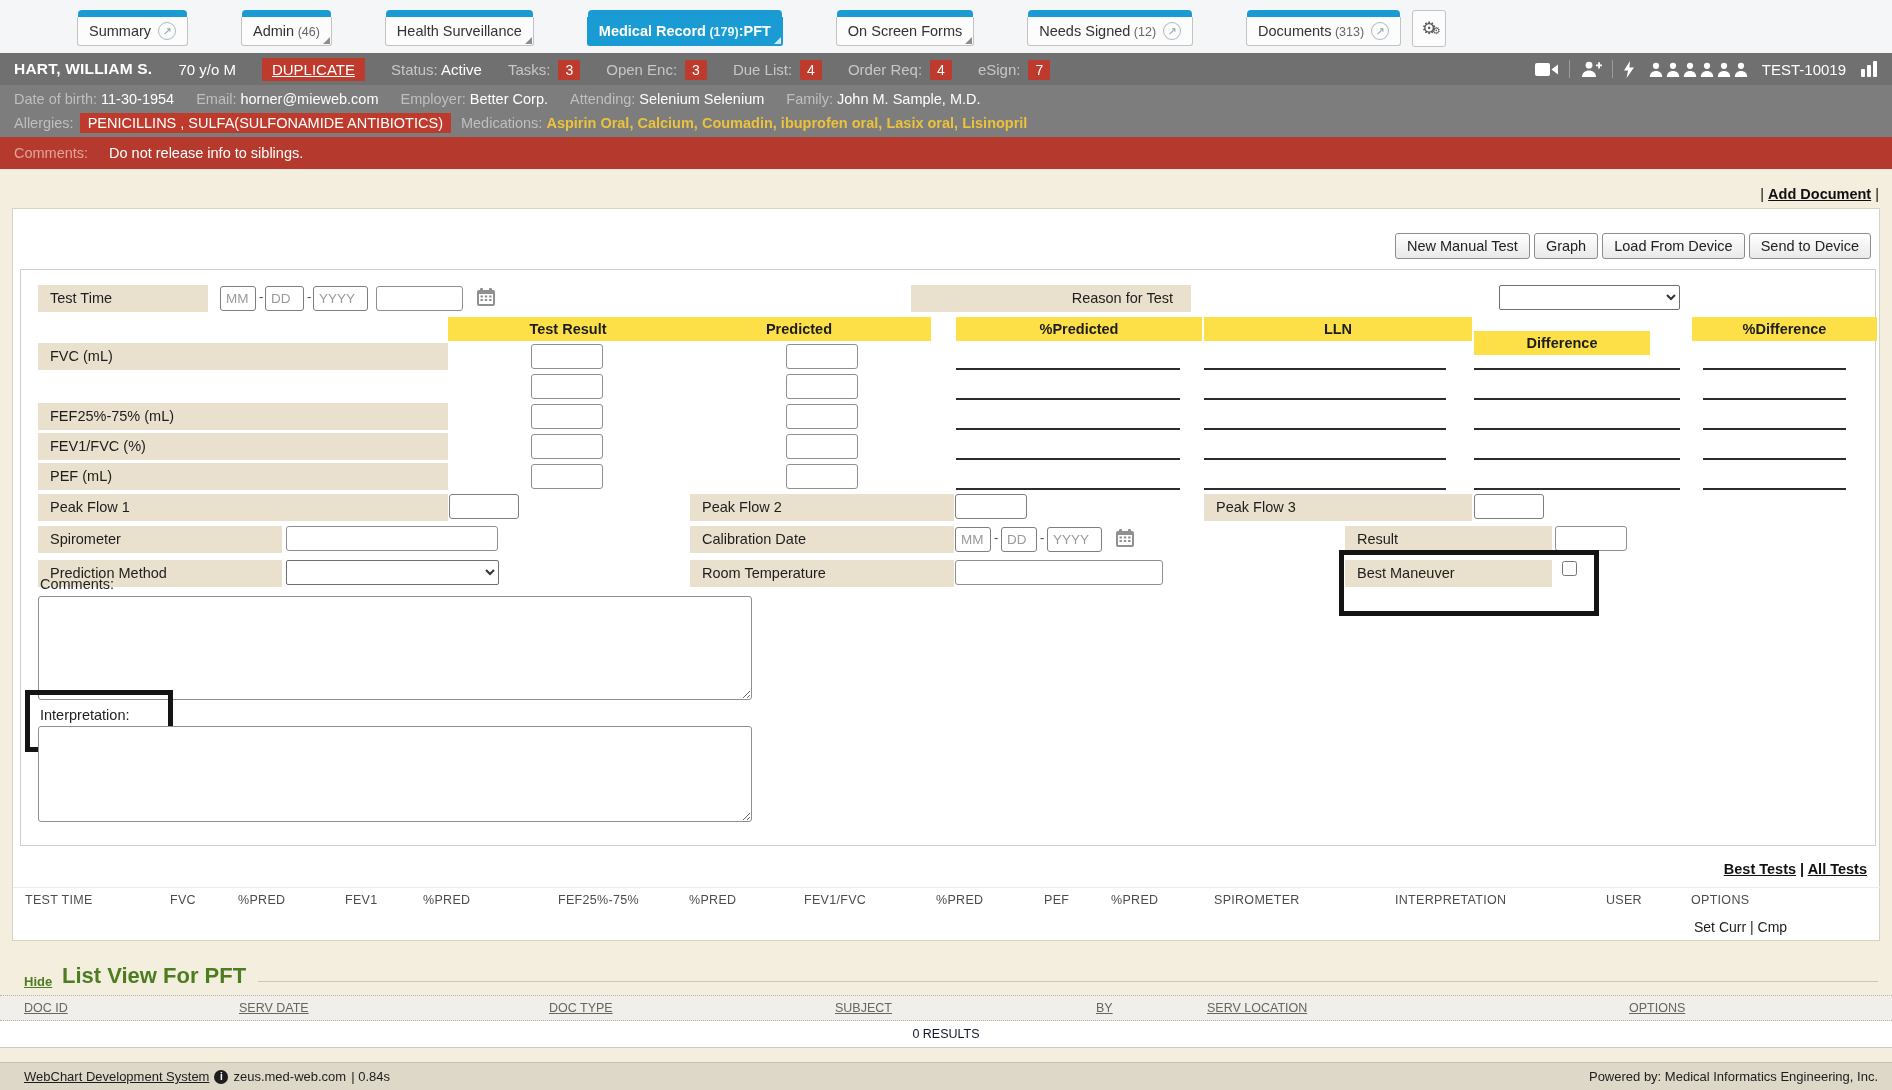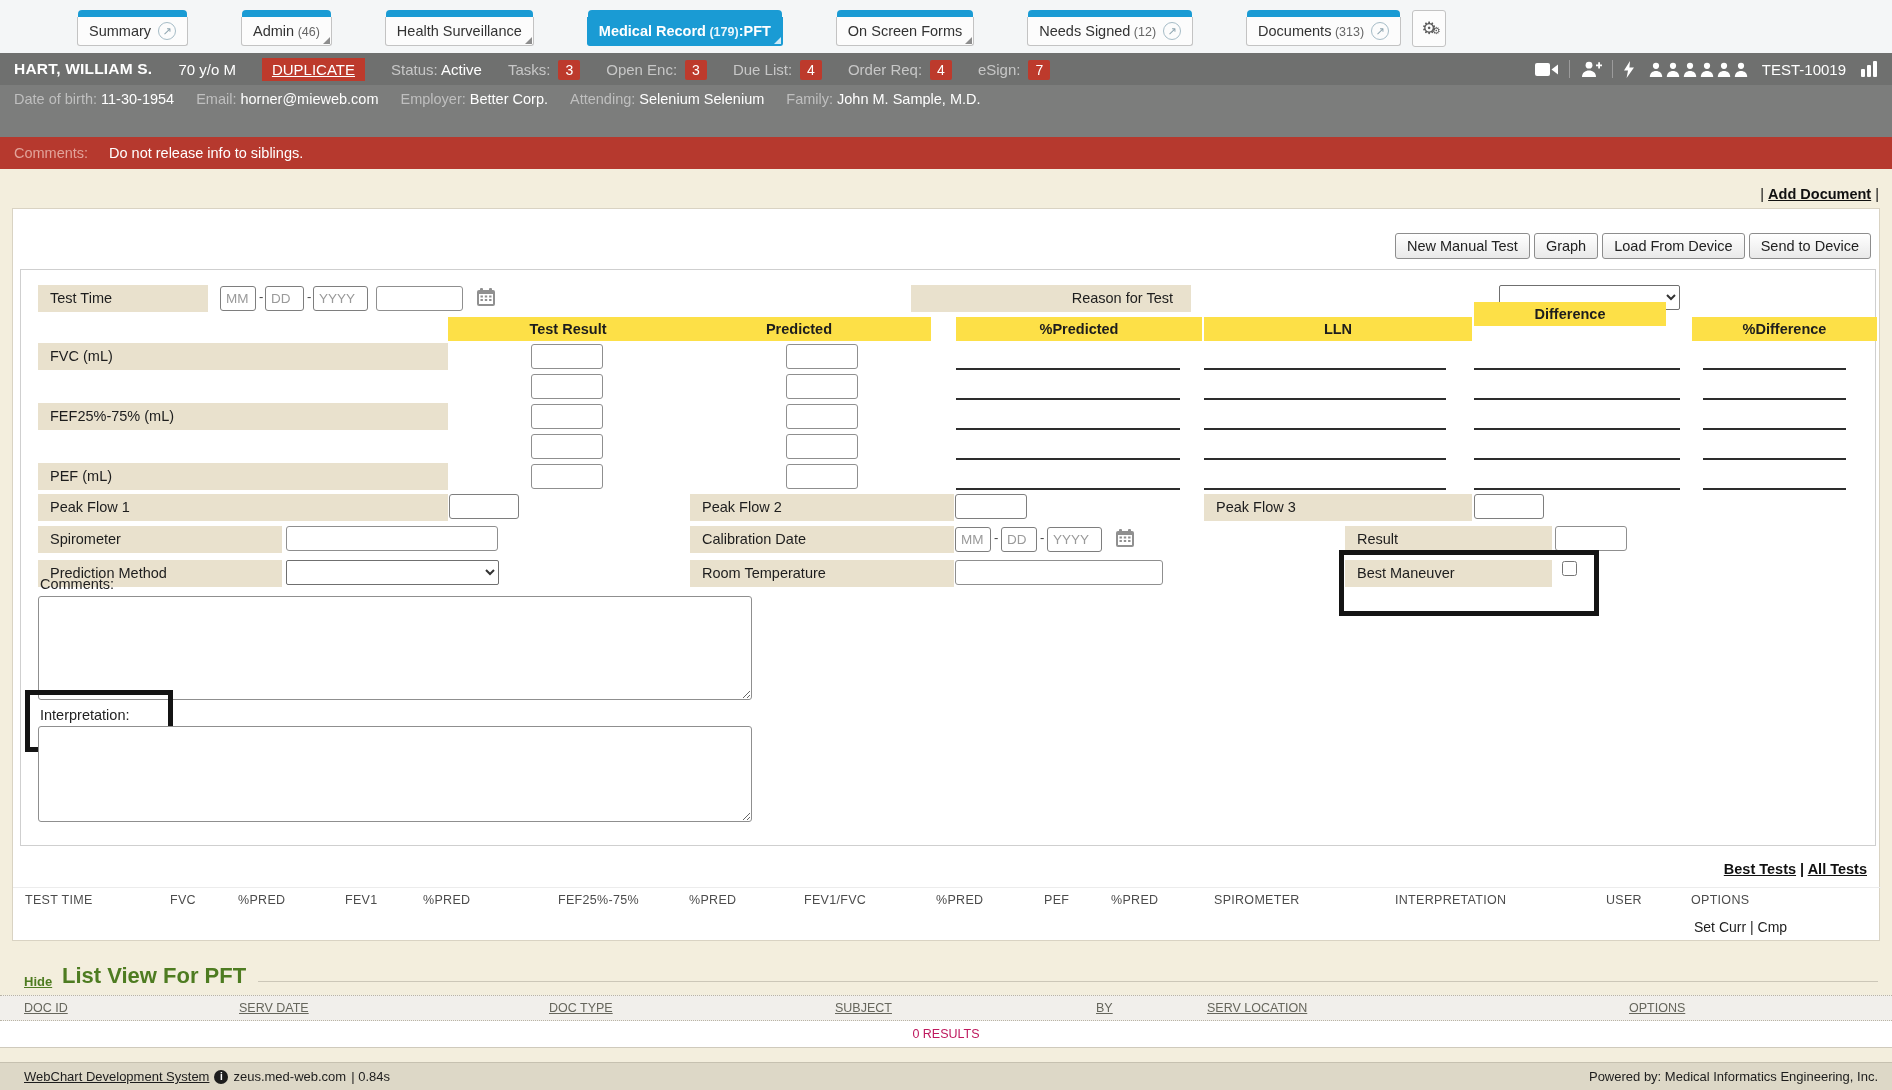--- a/index.html
+++ b/index.html
@@ -93,21 +93,21 @@
 
   
   .lv-hide { position:absolute; left:24px; top:974px; font-size:13px; font-weight:bold; color:#4e7c21;
              text-decoration:underline; cursor:pointer; }
   .lv-title { position:absolute; left:62px; top:963px; font-size:22px; font-weight:bold; color:#4e7c21; }
   .lv-rule { position:absolute; left:258px; right:14px; top:981px; height:1px; background:#ccc7b8; }
   .lv-head { position:absolute; left:0; top:995px; width:1892px; height:26px; background:#f1efeb;
              border-top:1px dotted #b9b4a6; border-bottom:1px dotted #b9b4a6; }
   .lv-head a { position:absolute; top:5px; font-size:12.5px; color:#66665c; text-decoration:underline; cursor:pointer; white-space:nowrap; }
   .lv-empty { position:absolute; left:0; top:1021px; width:1892px; height:27px; background:#fff;
-              border-bottom:1px solid #cfcabc; text-align:center; font-size:12.5px; color:#be185d; line-height:27px; }
+              border-bottom:1px solid #cfcabc; text-align:center; font-size:12.5px; color:#0f172a; line-height:27px; }
 
   
   .footer { position:absolute; left:0; top:1062px; width:1892px; height:28px; background:#ddd8c7;
             border-top:1px solid #c6c1b0; font-size:13px; color:#1d1d1d; }
   .footer .fl { position:absolute; left:24px; top:0; line-height:28px; display:flex; align-items:center; gap:5px; }
   .footer .fl a { color:#1d1d1d; text-decoration:underline; cursor:pointer; }
   .infoi { display:inline-block; width:14px; height:14px; border-radius:50%; background:#1d1d1d; color:#fff;
            font-size:10px; font-weight:bold; line-height:14px; text-align:center; }
   .footer .fr { position:absolute; right:14px; top:0; line-height:28px; }
 </style>
@@ -247,20 +247,26 @@
 </div>
 
 <div class="ibar">
   <div class="irow">
     <span class="item"><span class="ilab">Date of birth:</span> <span>11-30-1954</span></span>
     <span class="item"><span class="ilab">Email:</span> <span>horner@mieweb.com</span></span>
     <span class="item"><span class="ilab">Employer:</span> <span>Better Corp.</span></span>
     <span class="item"><span class="ilab">Attending:</span> <span>Selenium Selenium</span></span>
     <span class="item"><span class="ilab">Family:</span> <span>John M. Sample, M.D.</span></span>
   </div>
+  <div class="irow">
+    <span class="ilab">Allergies:</span>
+    <span class="abadge">PENICILLINS , SULFA(SULFONAMIDE ANTIBIOTICS)</span>
+    <span class="ilab">Medications:</span>&nbsp;
+    <span class="meds">Aspirin Oral, Calcium, Coumadin, ibuprofen oral, Lasix oral, Lisinopril</span>
+  </div>
 </div>
 
 <div class="cbar">
   <span class="clab">Comments:</span>
   <span>Do not release info to siblings.</span>
 </div>
 
 <div class="adddoc"><span>| </span><a>Add Document</a><span> |</span></div>
 
 <div class="outer">
@@ -296,21 +302,21 @@
             <rect x="13.1" y="12" width="2.4" height="2"></rect>
           </g>
         </svg></span>
     <div class="lbl" style="left:890px; top:15px; width:280px; text-align:right; padding-right:18px;">Reason for Test</div>
     <select class="sel" style="left:1478px; top:15px; width:181px;"><option></option></select>
 
     <div class="hcell" style="left:427px;  top:47px; width:240px;">Test Result</div>
     <div class="hcell" style="left:646px;  top:47px; width:264px;">Predicted</div>
     <div class="hcell" style="left:935px;  top:47px; width:246px;">%Predicted</div>
     <div class="hcell" style="left:1183px; top:47px; width:268px;">LLN</div>
-    <div class="hcell" style="left:1453px; top:32px; width:192px;">Difference</div>
+    <div class="hcell" style="left:1453px; top:61px; width:176px;">Difference</div>
     <div class="hcell" style="left:1671px; top:47px; width:185px;">%Difference</div>
 
     <div class="lbl" style="left:17px; top:73px; width:410px;">FVC (mL)</div>
     <input class="inp" style="left: 510px; top: 74px; width: 72px;">
     <input class="inp" style="left: 765px; top: 74px; width: 72px;">
     <div class="uline" style="left:935px; top:98px; width:224px;"></div>
     <div class="uline" style="left:1183px; top:98px; width:242px;"></div>
     <div class="uline" style="left:1453px; top:98px; width:206px;"></div>
     <div class="uline" style="left:1682px; top:98px; width:143px;"></div>
 
@@ -322,20 +328,21 @@
     <div class="uline" style="left:1682px; top:128px; width:143px;"></div>
 
     <div class="lbl" style="left:17px; top:133px; width:410px;">FEF25%-75% (mL)</div>
     <input class="inp" style="left: 510px; top: 134px; width: 72px;">
     <input class="inp" style="left: 765px; top: 134px; width: 72px;">
     <div class="uline" style="left:935px; top:158px; width:224px;"></div>
     <div class="uline" style="left:1183px; top:158px; width:242px;"></div>
     <div class="uline" style="left:1453px; top:158px; width:206px;"></div>
     <div class="uline" style="left:1682px; top:158px; width:143px;"></div>
 
+    <div class="lbl" style="left:17px; top:163px; width:410px;">FEV1/FVC (%)</div>
     <input class="inp" style="left: 510px; top: 164px; width: 72px;">
     <input class="inp" style="left: 765px; top: 164px; width: 72px;">
     <div class="uline" style="left:935px; top:188px; width:224px;"></div>
     <div class="uline" style="left:1183px; top:188px; width:242px;"></div>
     <div class="uline" style="left:1453px; top:188px; width:206px;"></div>
     <div class="uline" style="left:1682px; top:188px; width:143px;"></div>
 
     <div class="lbl" style="left:17px; top:193px; width:410px;">PEF (mL)</div>
     <input class="inp" style="left: 510px; top: 194px; width: 72px;">
     <input class="inp" style="left: 765px; top: 194px; width: 72px;">

